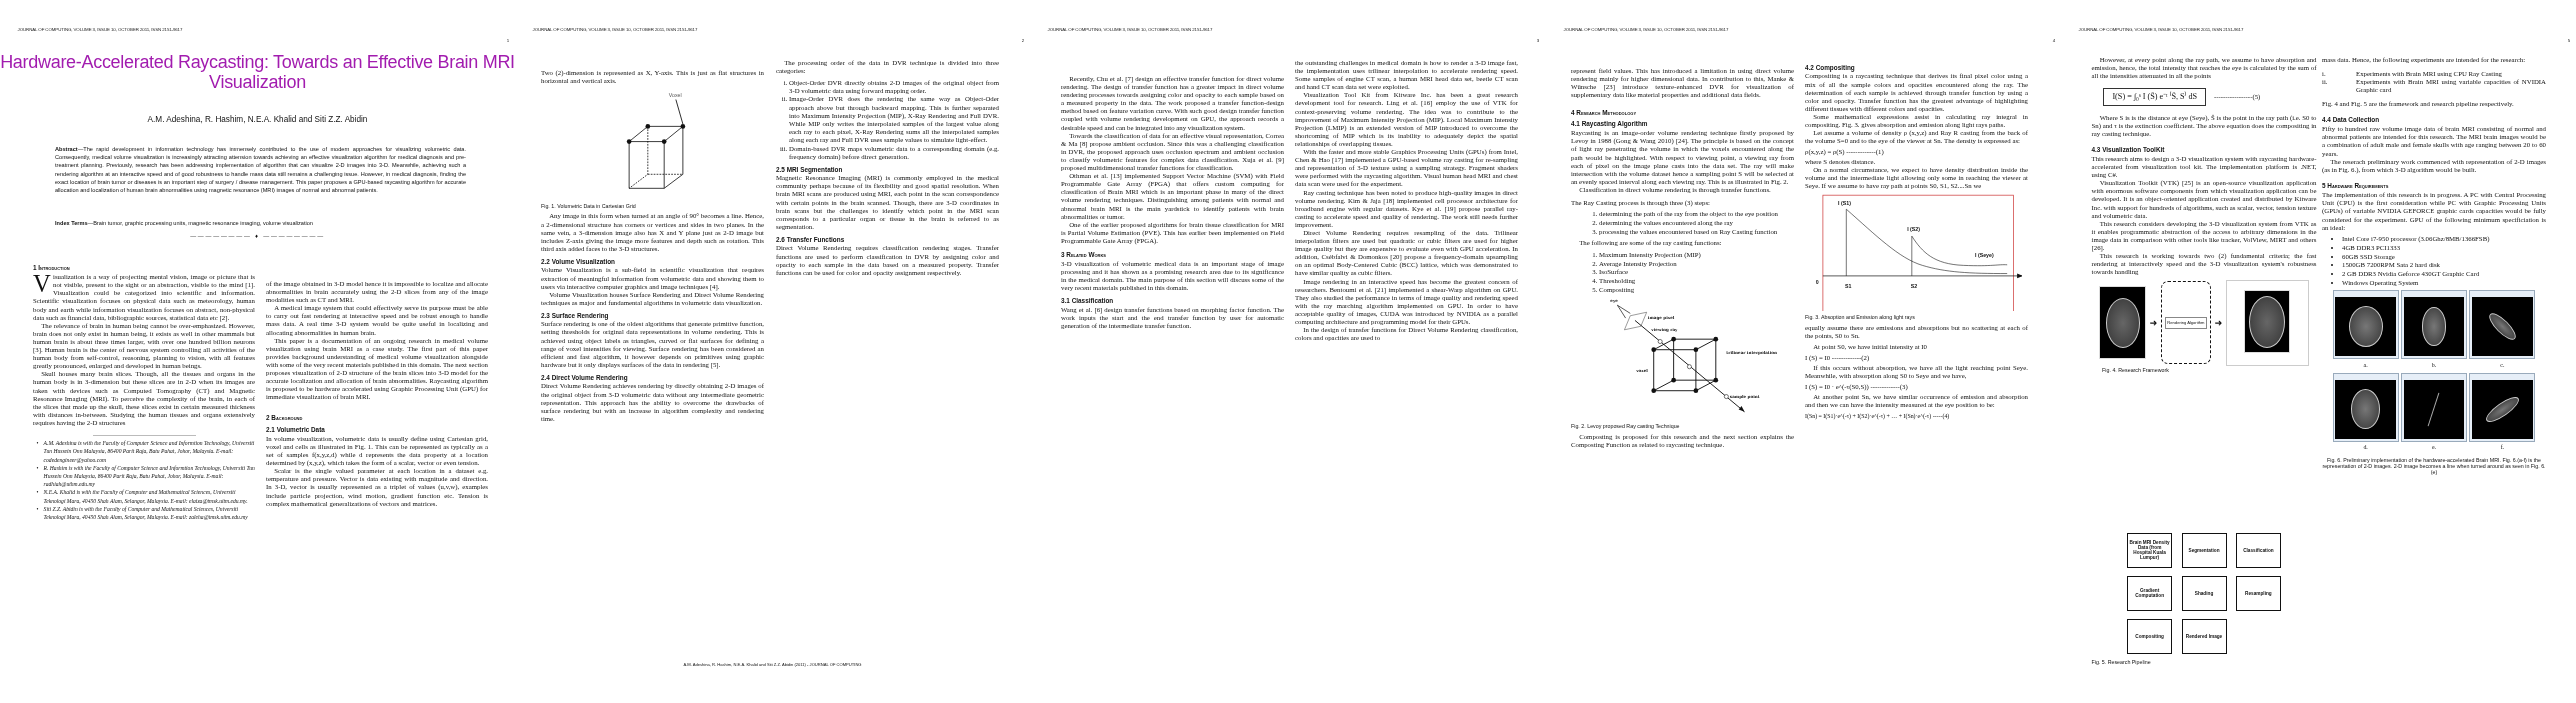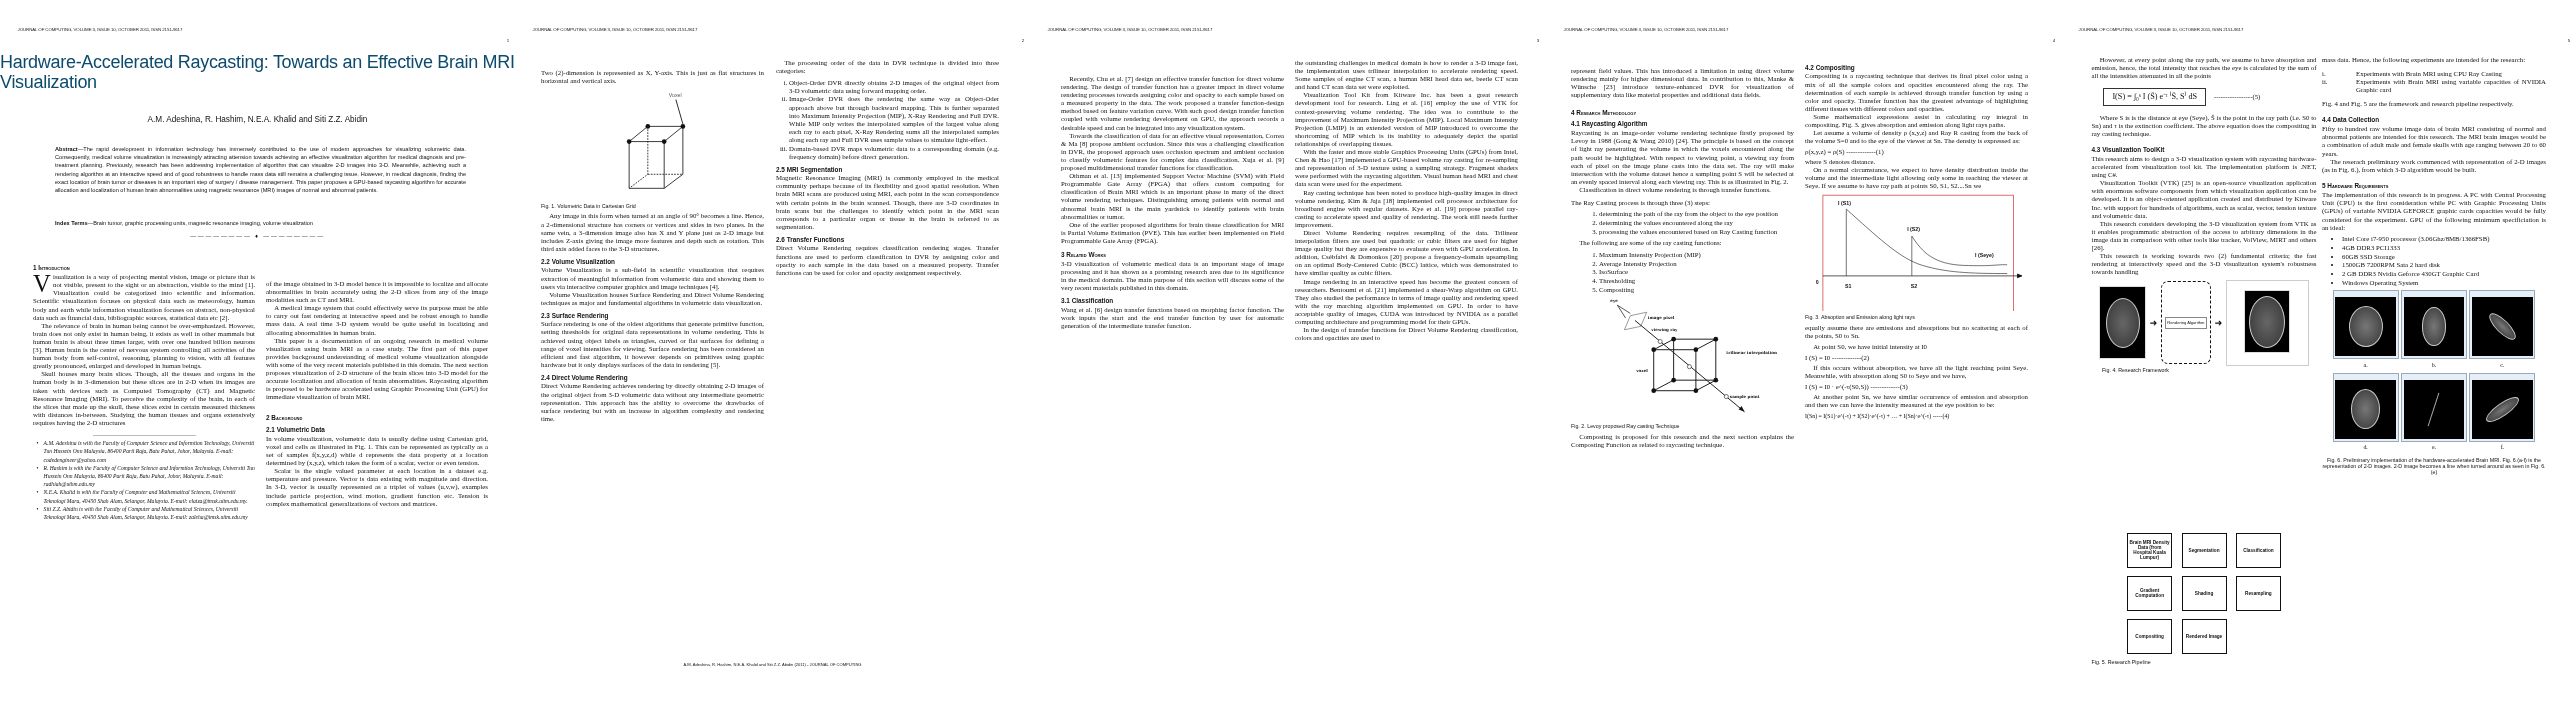--- a/index.html
+++ b/index.html
@@ -10,21 +10,21 @@
 .runhead{position:absolute;top:27px;left:17.6px;font:4.4px "Liberation Sans",sans-serif;letter-spacing:-0.1px;color:#222}
 .pnum{position:absolute;top:38px;right:5.9px;font:4.4px "Liberation Sans",sans-serif}
 .col{position:absolute;top:54px;width:223px;font-family:"Liberation Serif",serif;font-size:6.8px;line-height:8.1px;text-align:justify;color:#111}
 .colL{left:16px}.colR{left:154px}
 .p1 .colL{left:33px;top:88px;width:222px}
 .p1 .colR{left:266px;top:88px;width:222px}
 .sec{font:bold 6.4px "Liberation Sans",sans-serif;margin:5.9px 0 2.3px;font-variant:small-caps;text-align:left}
 .sub{font:bold 6.4px "Liberation Sans",sans-serif;margin:4.7px 0 1.8px;text-align:left}
 p.ind{text-indent:8.2px}
 p{margin:0}
-.title{position:absolute;top:52px;left:0;width:515px;text-align:left;font:18px/20px "Liberation Sans",sans-serif;color:#0c4a6e;letter-spacing:-0.3px}
+.title{position:absolute;top:52px;left:0;width:515px;text-align:center;font:18px/20px "Liberation Sans",sans-serif;color:#a21caf;letter-spacing:-0.3px}
 .authors{position:absolute;top:115px;left:0;width:515px;text-align:center;font:8.2px "Liberation Sans",sans-serif}
 .abstract{position:absolute;top:145px;left:55px;width:411px;font:5.6px/8.2px "Liberation Sans",sans-serif;text-align:justify}
 .index{position:absolute;top:220px;left:55px;width:411px;font:5.6px "Liberation Sans",sans-serif}
 .divider{position:absolute;top:233px;left:0;width:515px;text-align:center;font:5.9px "Liberation Sans",sans-serif;letter-spacing:1.8px}
 .dropcap{float:left;font-size:24.6px;line-height:20px;margin:1.2px 2.3px 0 0}
 .foot-rule{width:103px;height:0.6px;background:#bbb;margin:8.2px auto 3.5px}
 .fn{font-style:italic;font-size:5.6px;line-height:8.2px;text-align:left;padding-left:10.6px;position:relative}
 .fn::before{content:"•";position:absolute;left:3.5px;font-style:normal}
 ol.list,ul.list{padding-left:13px;margin:3.5px 0}
 ol.list li,ul.list li{margin:0 0 0.6px 0}

